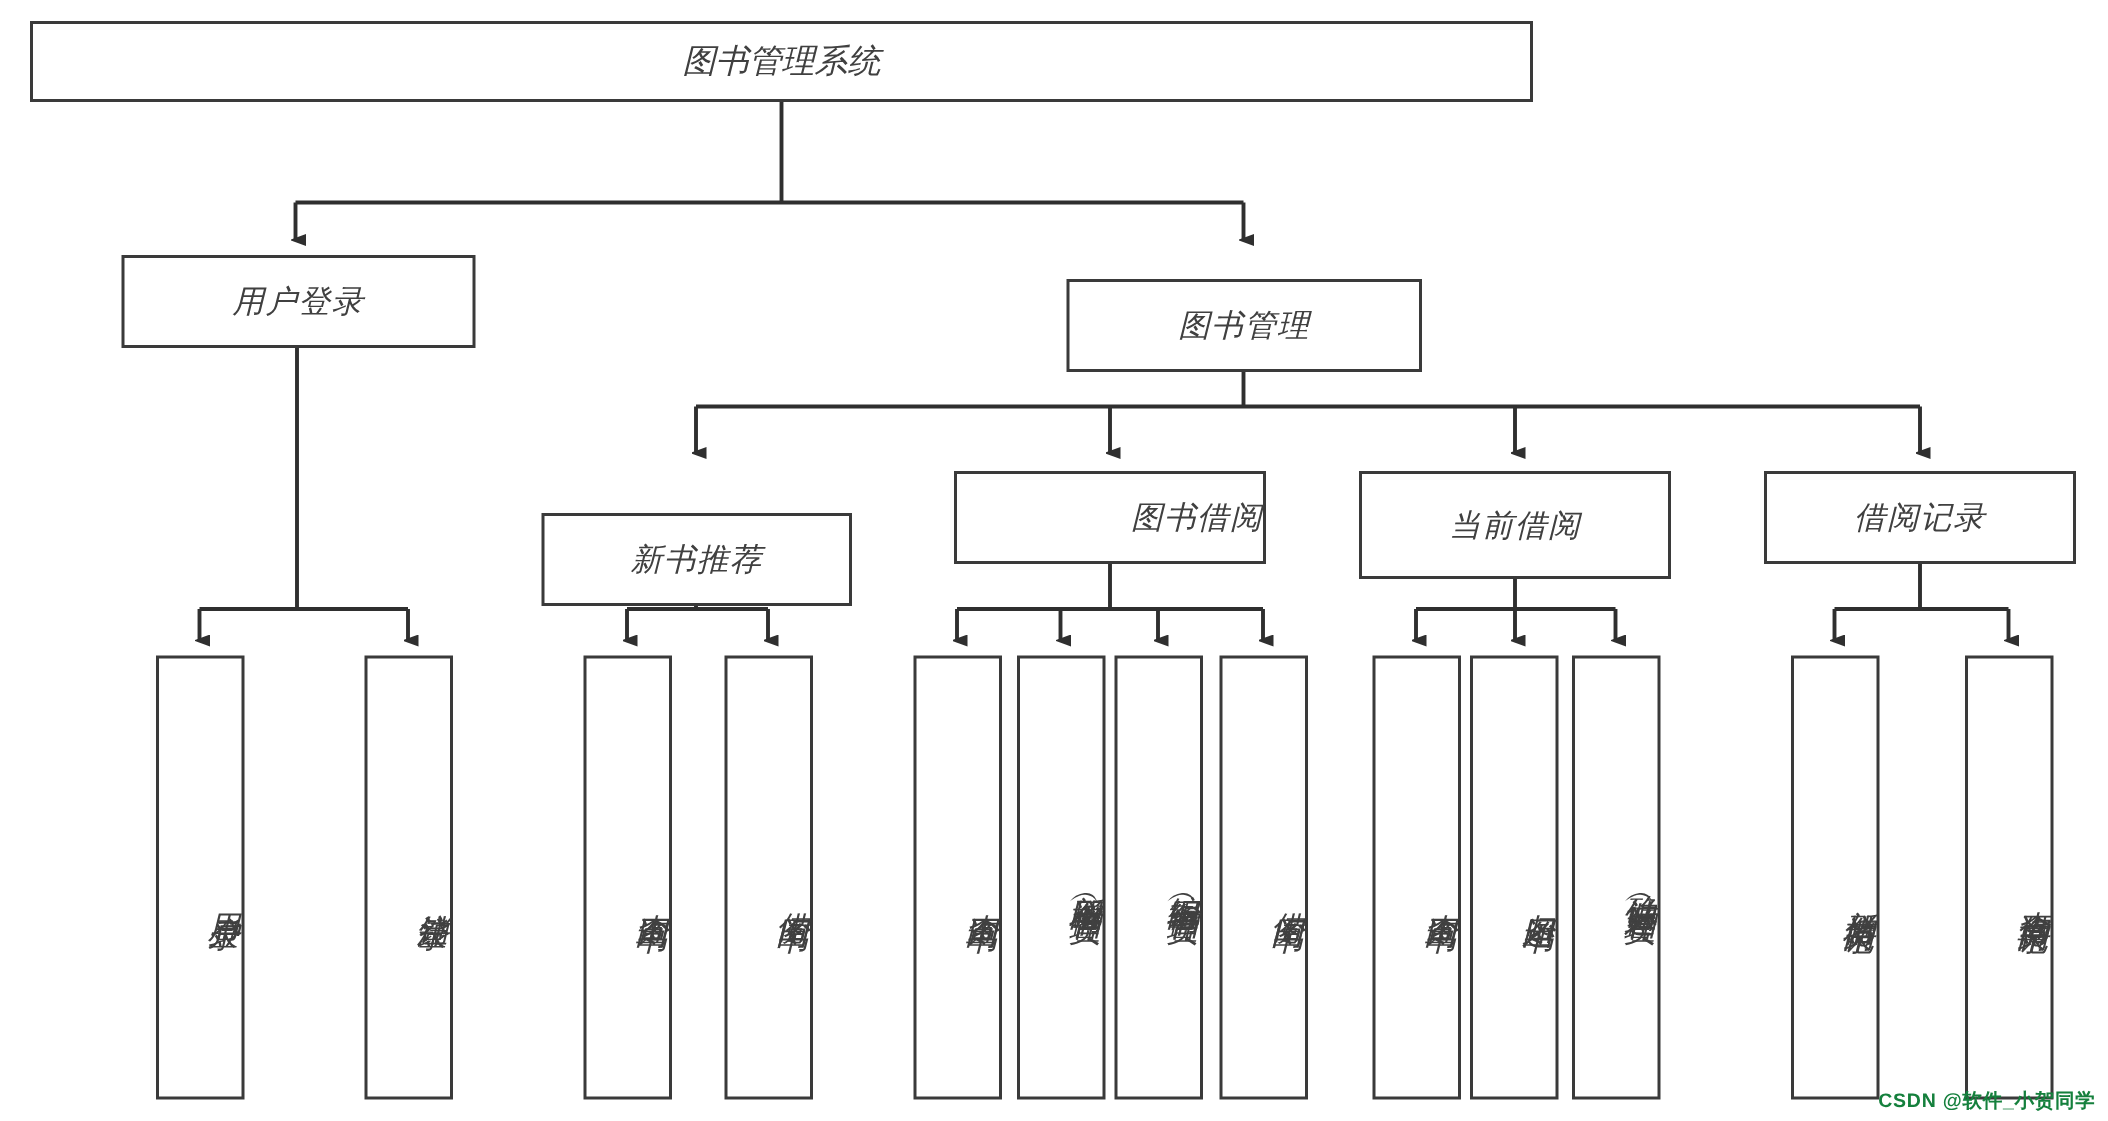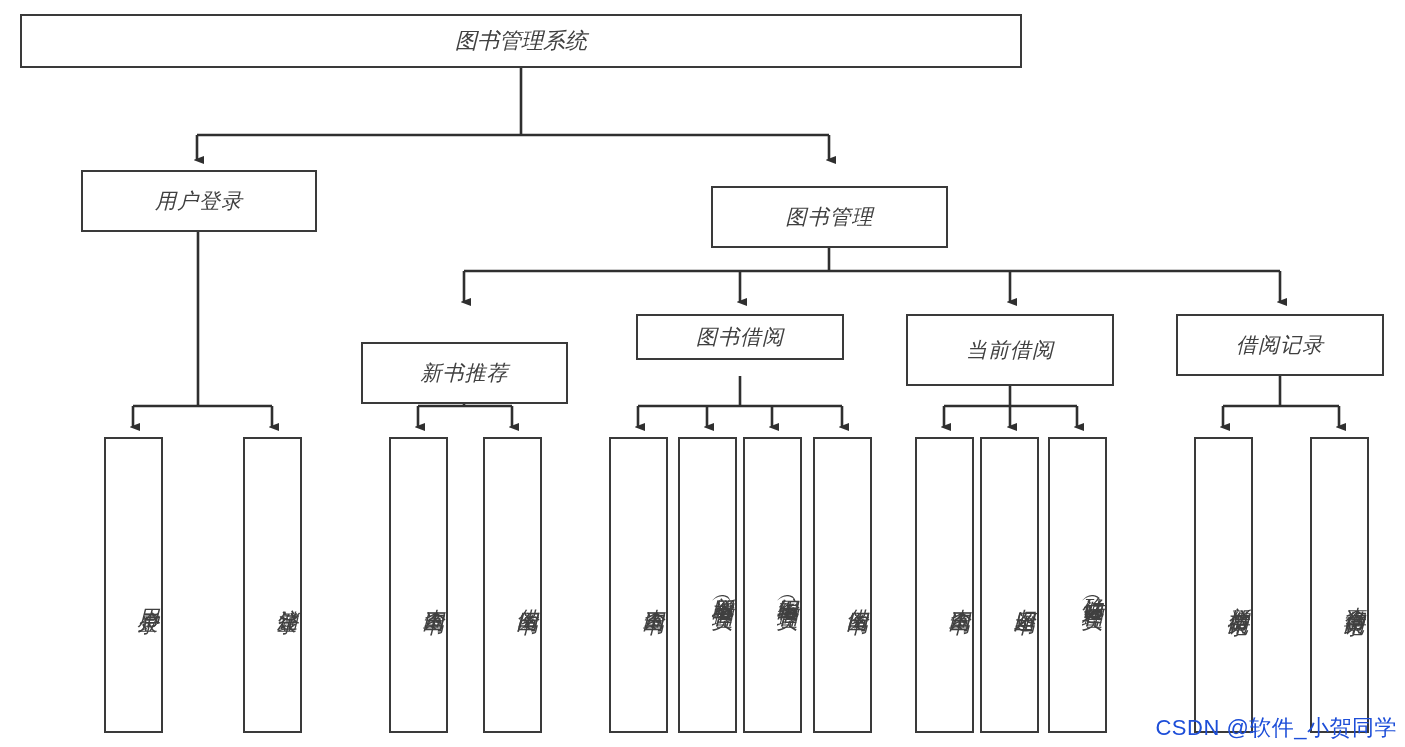--- a/index.html
+++ b/index.html
@@ -9,22 +9,22 @@
   svg.wires{position:absolute;left:0;top:0;width:1405px;height:747px;}
   .node{position:absolute;box-sizing:border-box;background:#ffffff;
         border:2.5px solid #3a3a3a;display:flex;align-items:center;
         justify-content:center;color:#404040;font-style:italic;}
   .node.h{font-size:21px;letter-spacing:1px;}
   .node.title{font-size:22px;}
   .node.v{writing-mode:vertical-rl;text-orientation:upright;
           font-size:21px;line-height:1.28;letter-spacing:2px;
           padding-top:22px;align-items:flex-start;justify-content:center;}
   .node.v span{writing-mode:vertical-rl;text-orientation:upright;display:block;}
-  .watermark{position:absolute;right:8px;bottom:4px;font-size:22px;
-             color:#1d4ed8;letter-spacing:0.5px;white-space:nowrap;}
+  .watermark{position:absolute;right:8px;bottom:4px;font-size:13px;
+             color:#15803d;letter-spacing:0.5px;white-space:nowrap;font-weight:bold;}
 </style>
 </head>
 <body>
 
 <div id="stage">
 
   <svg class="wires" viewBox="0 0 1405 747" xmlns="http://www.w3.org/2000/svg">
     <defs>
       <marker id="ar" markerWidth="10" markerHeight="10" refX="4" refY="7" orient="auto" markerUnits="userSpaceOnUse">
         <path d="M0,0 L8,0 L4,11 Z" fill="#2f2f2f"></path>
@@ -83,21 +83,21 @@
   <div class="node h" style="left:81px;top:170px;width:236px;height:62px;">
     <span>用户登录</span>
   </div>
   <div class="node h" style="left:711px;top:170px;width:237px;height:62px;margin-top:16px;">
     <span>图书管理</span>
   </div>
 
   <div class="node h" style="left:361px;top:314px;width:207px;height:62px;margin-top:28px;">
     <span>新书推荐</span>
   </div>
-  <div class="node h" style="left:636px;top:314px;width:208px;height:46px;">
+  <div class="node h" style="left:636px;top:314px;width:208px;height:62px;justify-content:flex-end;">
     <span>图书借阅</span>
   </div>
   <div class="node h" style="left:906px;top:314px;width:208px;height:72px;">
     <span>当前借阅</span>
   </div>
   <div class="node h" style="left:1176px;top:314px;width:208px;height:62px;">
     <span>借阅记录</span>
   </div>
 
   <div class="node v" style="left:104px;top:437px;width:59px;height:296px;">

